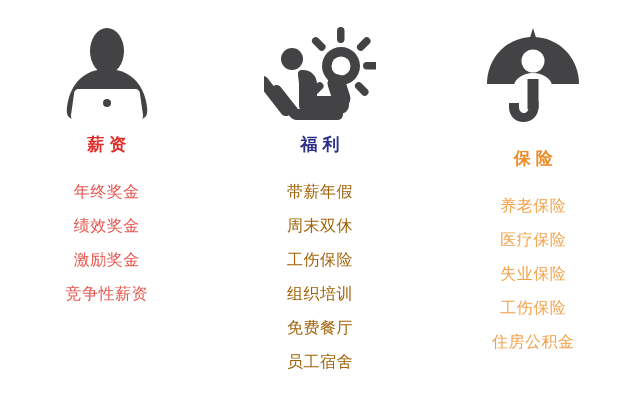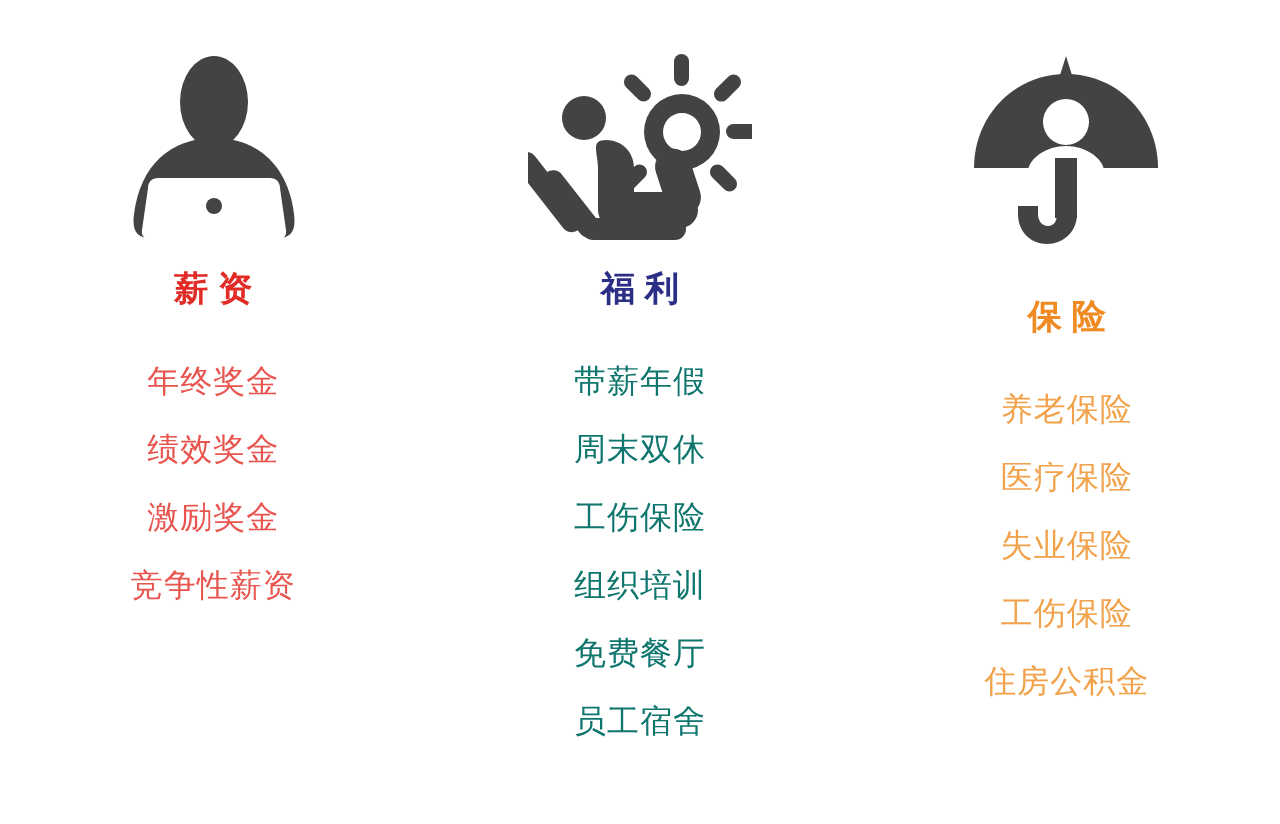--- a/index.html
+++ b/index.html
@@ -61,21 +61,21 @@
     line-height: 34px;
     height: 34px;
     letter-spacing: 0.5px;
     white-space: nowrap;
     text-align: center;
   }
   
   .col-salary .col-title { color: #e02b26; }
   .col-salary .item { color: #e8554e; }
   .col-welfare .col-title { color: #2b2f86; }
-  .col-welfare .item { color: #0f766e; }
+  .col-welfare .item { color: #a16207; }
   .col-insurance .col-title { color: #f08a22; margin-top: 20px; }
   .col-insurance .item { color: #f2a24a; }
   .icon-fill { fill: #434345; }
   .icon-knockout { fill: #ffffff; }
 </style>
 </head>
 <body>
 
 <div class="board">
 

